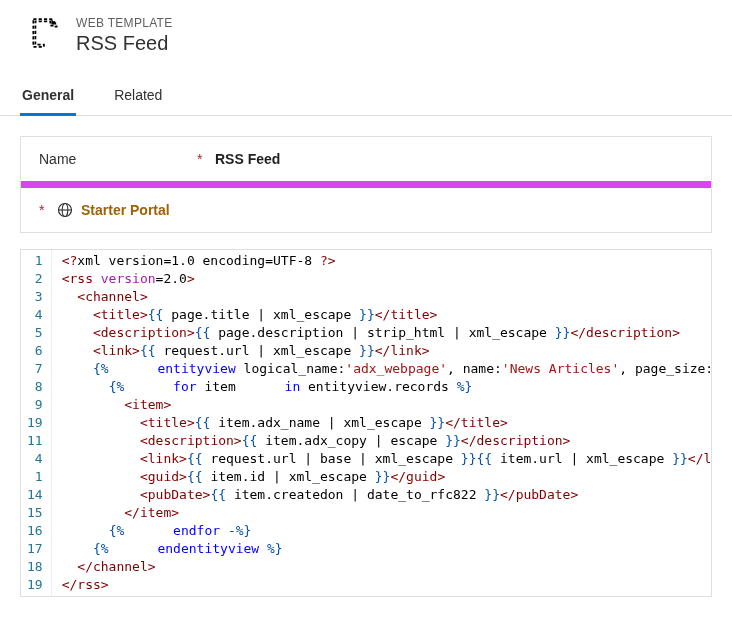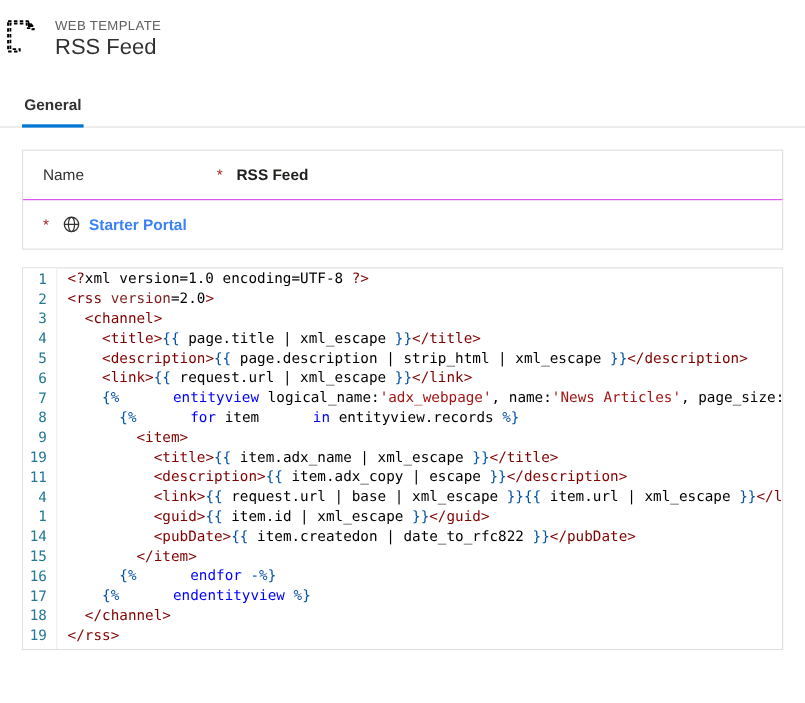--- a/index.html
+++ b/index.html
@@ -7,21 +7,21 @@
     margin: 0;
     font-family: "Segoe UI", -apple-system, sans-serif;
     font-size: 14px;
     color: #323130;
     background: #fff;
     width: 732px;
   }
   .header {
     display: flex;
     align-items: flex-start;
-    padding: 16px 20px 24px 2px;
+    padding: 16px 20px 24px 28px;
     gap: 14px;
   }
   .header-icon {
     width: 34px;
     height: 34px;
     flex-shrink: 0;
   }
   .header-texts .breadcrumb {
     font-size: 12px;
     color: #605e5c;
@@ -57,40 +57,40 @@
     color: #323130;
   }
   .form-panel {
     margin: 20px 20px 0 20px;
     border: 1px solid #e1dfdd;
   }
   .form-row {
     display: flex;
     align-items: center;
     padding: 14px 18px;
-    border-bottom: 1px solid #d946ef;
+    border-bottom: 7px solid #d946ef;
     gap: 8px;
   }
   .form-row:last-child { border-bottom: none; }
   .form-label {
     width: 150px;
     font-size: 14px;
     color: #323130;
   }
   .req {
     color: #a4262c;
     width: 10px;
   }
   .form-value {
     font-size: 14px;
     font-weight: 600;
     color: #201f1e;
   }
   .form-value.link {
-    color: #3b82f6;
+    color: #a16207;
     font-weight: 600;
     display: flex;
     align-items: flex-start;
     gap: 8px;
   }
   .globe-icon {
     width: 16px;
     height: 16px;
   }
   .source-section {
@@ -118,21 +118,21 @@
   }
   .gutter div { }
   .code {
     padding: 2px 4px 2px 10px;
     white-space: pre;
     overflow-x: auto;
     color: #000;
     flex: 1;
   }
   .code div { min-height: 18px; }
-  .tk-attr { color: #7f1d1d; }
+  .tk-attr { color: #a21caf; }
   .tk-tag  { color: #800000; }
   .tk-br   { color: #800000; }
   .tk-dl   { color: #0451a5; }
   .tk-kw   { color: #0000ff; margin-left: 41px; }
   .tk-str  { color: #a31515; }
   .tk-num  { color: #098658; }
 </style>
 </head>
 <body>
 
@@ -144,20 +144,21 @@
     </svg>
   </div>
   <div class="header-texts">
     <div class="breadcrumb">WEB TEMPLATE</div>
     <div class="title">RSS Feed</div>
   </div>
 </div>
 
 <div class="tabs">
   <div class="tab active">General</div>
+  <div class="tab inactive">Related</div>
 </div>
 
 <div class="form-panel">
   <div class="form-row">
     <div class="form-label">Name</div>
     <div class="req">*</div>
     <div class="form-value">RSS Feed</div>
   </div>
   <div class="form-row">
     <div class="req">*</div>

